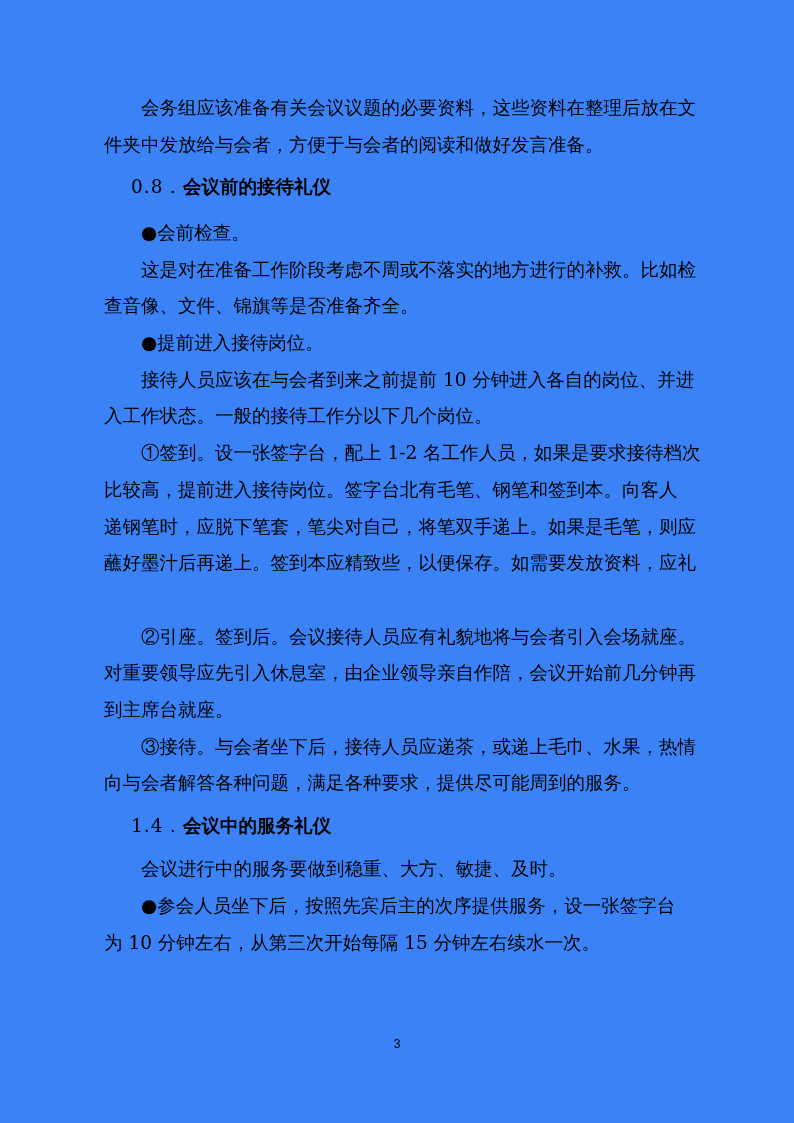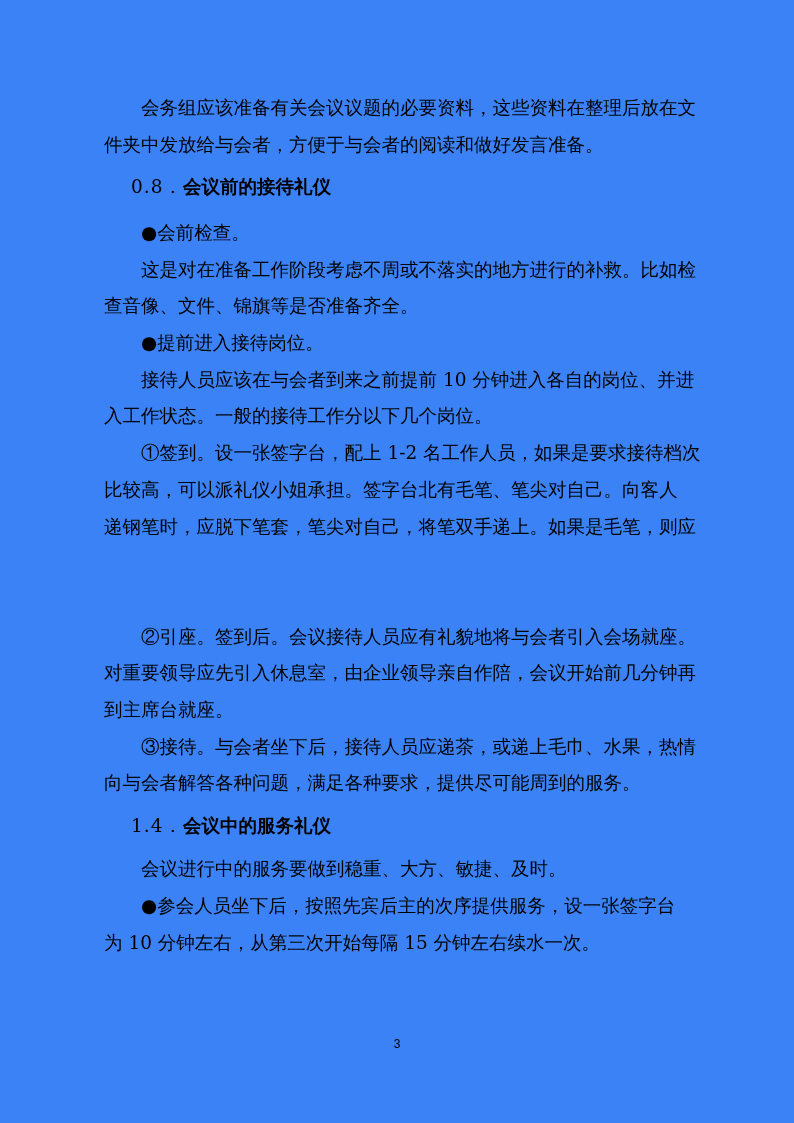--- a/index.html
+++ b/index.html
@@ -28,22 +28,23 @@
 
   <div class="line indent" style="top:221px">●会前检查。</div>
   <div class="line indent" style="top:258px">这是对在准备工作阶段考虑不周或不落实的地方进行的补救。比如检</div>
   <div class="line" style="top:294px">查音像、文件、锦旗等是否准备齐全。</div>
 
   <div class="line indent" style="top:331px">●提前进入接待岗位。</div>
   <div class="line indent" style="top:368px">接待人员应该在与会者到来之前提前 10 分钟进入各自的岗位、并进</div>
   <div class="line" style="top:404px">入工作状态。一般的接待工作分以下几个岗位。</div>
 
   <div class="line indent" style="top:441px">①签到。设一张签字台，配上 1-2 名工作人员，如果是要求接待档次</div>
-  <div class="line" style="top:478px">比较高，可以派礼仪小姐承担。签字台北有毛笔、笔尖对自己。向客人</div>
+  <div class="line" style="top:478px">比较高，提前进入接待岗位。签字台北有毛笔、钢笔和签到本。向客人</div>
   <div class="line" style="top:515px">递钢笔时，应脱下笔套，笔尖对自己，将笔双手递上。如果是毛笔，则应</div>
+  <div class="line" style="top:551px">蘸好墨汁后再递上。签到本应精致些，以便保存。如需要发放资料，应礼</div>
 
   <div class="line indent" style="top:625px">②引座。签到后。会议接待人员应有礼貌地将与会者引入会场就座。</div>
   <div class="line" style="top:661px">对重要领导应先引入休息室，由企业领导亲自作陪，会议开始前几分钟再</div>
   <div class="line" style="top:698px">到主席台就座。</div>
 
   <div class="line indent" style="top:735px">③接待。与会者坐下后，接待人员应递茶，或递上毛巾、水果，热情</div>
   <div class="line" style="top:771px">向与会者解答各种问题，满足各种要求，提供尽可能周到的服务。</div>
 
   <div class="line heading" style="top:814px">
     <span class="num">1.4．</span><span class="title">会议中的服务礼仪</span>

